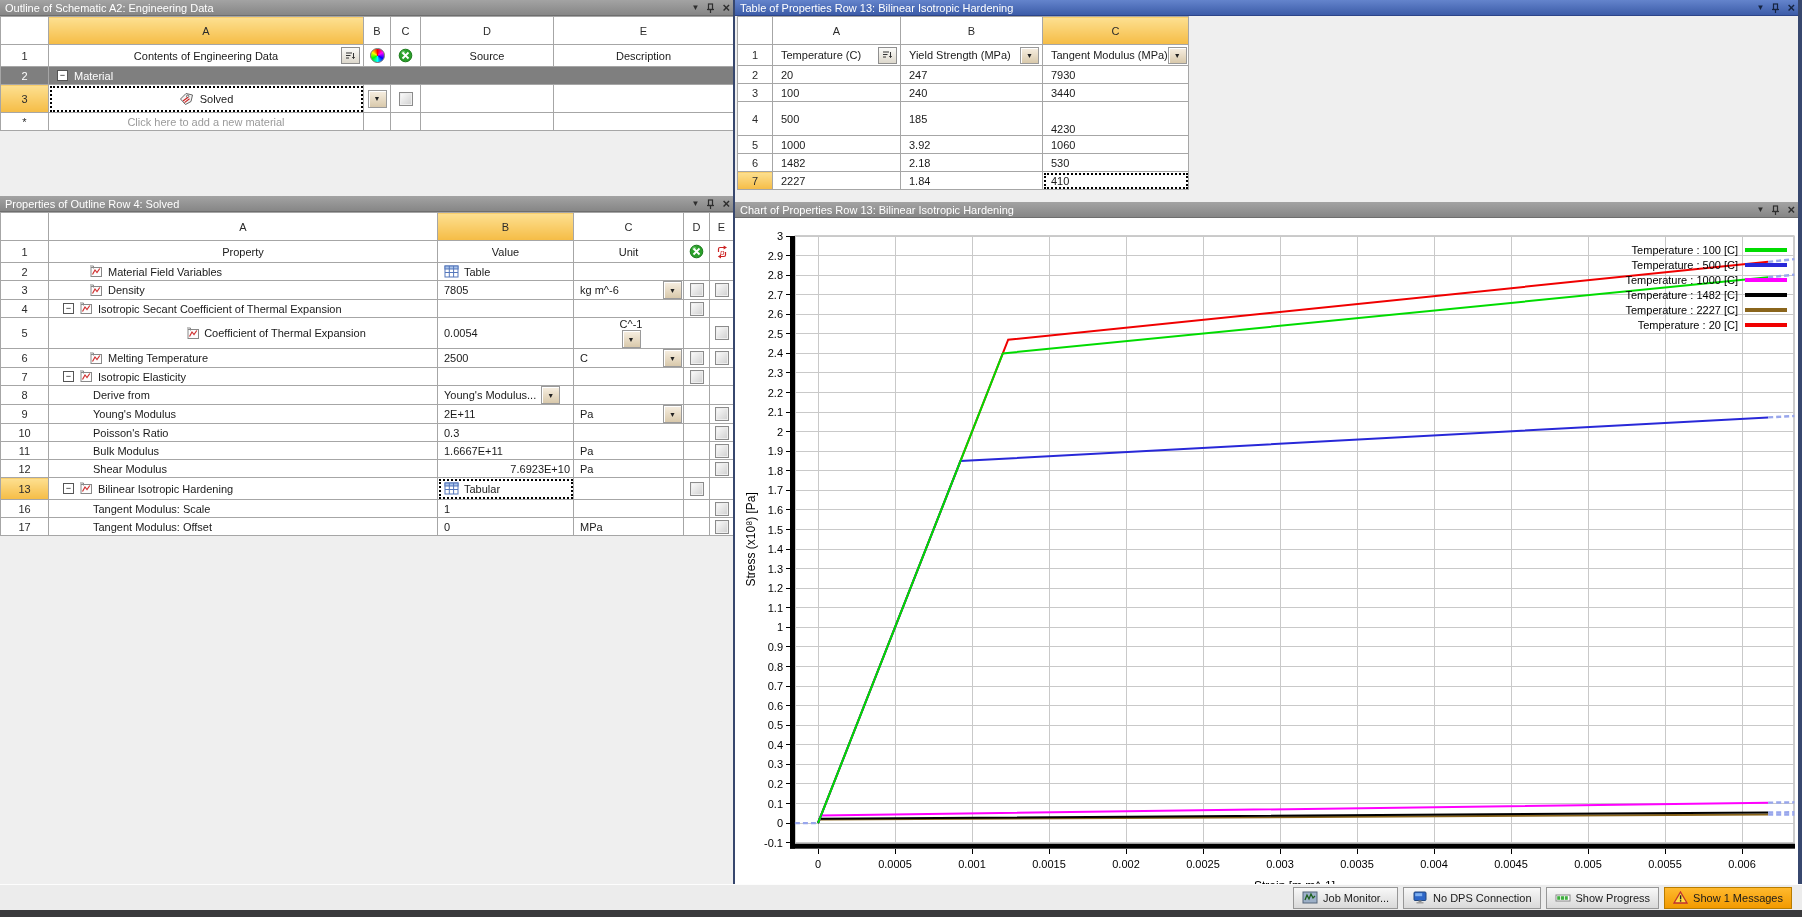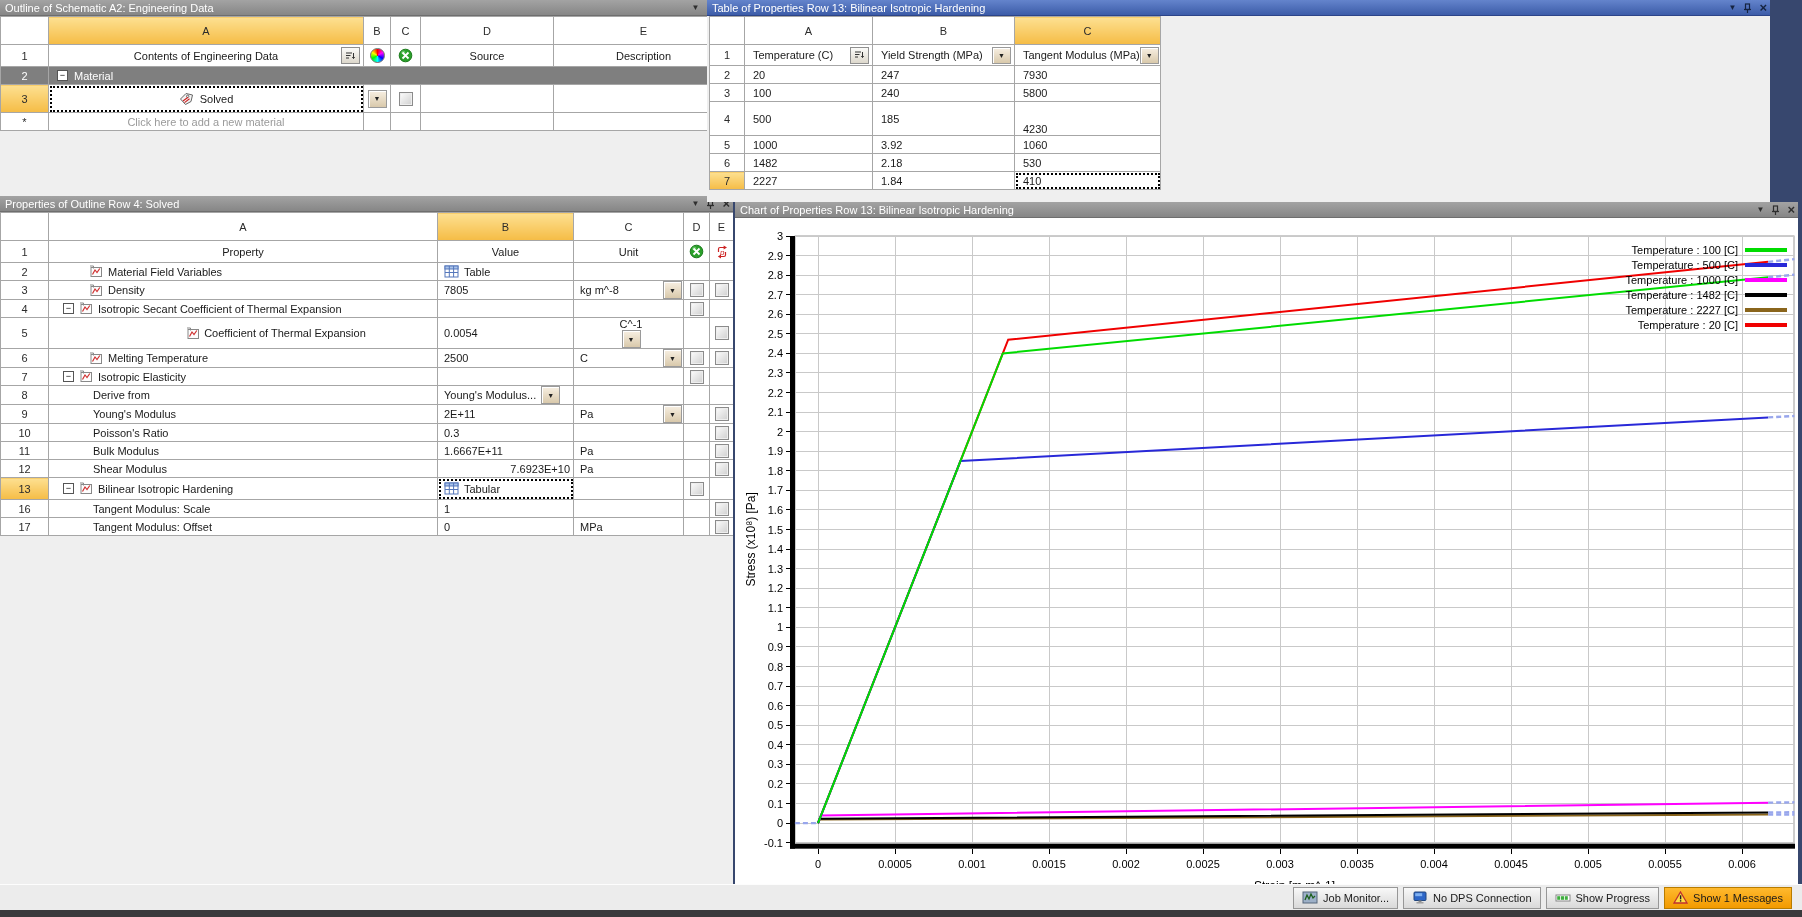--- a/index.html
+++ b/index.html
@@ -304,21 +304,21 @@
               <span>Density</span>
             </div>
           </td>
           <td>
             <div class="cellflex" style="gap: 5px; padding: 0px 3px 0px 6px;">
               <span>7805</span>
             </div>
           </td>
           <td>
             <div class="cellflex" style="justify-content: space-between; padding: 0px 1px 0px 6px;">
-              <span>kg m^-8</span>
+              <span>kg m^-6</span>
               <span class="dd">▼</span>
             </div>
           </td>
           <td>
             <div class="cellflex center">
               <span class="cb"></span>
             </div>
           </td>
           <td>
             <div class="cellflex center">
@@ -658,21 +658,21 @@
           <td>
             <div class="cellflex center">
               <span class="cb"></span>
             </div>
           </td>
         </tr>
       </tbody>
   </table>
 </div>
 
-<div class="panel" id="table-panel" style="left:707px;top:0;width:1063px;height:202px;">
+<div class="panel" id="table-panel" style="left:735px;top:0;width:1063px;height:202px;">
   <div class="titlebar blue">
     <span>Table of Properties Row 13: Bilinear Isotropic Hardening</span>
     <span class="tb-controls">
       <span class="tb-arrow">▼</span>
       <span class="icon">
           <svg width="9" height="11" viewBox="0 0 9 11">
             <rect x="2.5" y="1" width="4" height="5.5" fill="none" stroke="currentColor" stroke-width="1.2"></rect>
             <line x1="1" y1="6.5" x2="8" y2="6.5" stroke="currentColor" stroke-width="1.2"></line>
             <line x1="4.5" y1="6.5" x2="4.5" y2="10" stroke="currentColor" stroke-width="1.2"></line>
           </svg>
@@ -749,21 +749,21 @@
               <span>100</span>
             </div>
           </td>
           <td>
             <div class="cellflex" style="padding-left: 8px;">
               <span>240</span>
             </div>
           </td>
           <td>
             <div class="cellflex" style="padding-left: 8px;">
-              <span>5800</span>
+              <span>3440</span>
             </div>
           </td>
         </tr>
         <tr style="height: 18px;">
           <td class="rownum">4</td>
           <td>
             <div class="cellflex" style="padding-left: 8px;">
               <span>500</span>
             </div>
           </td>

